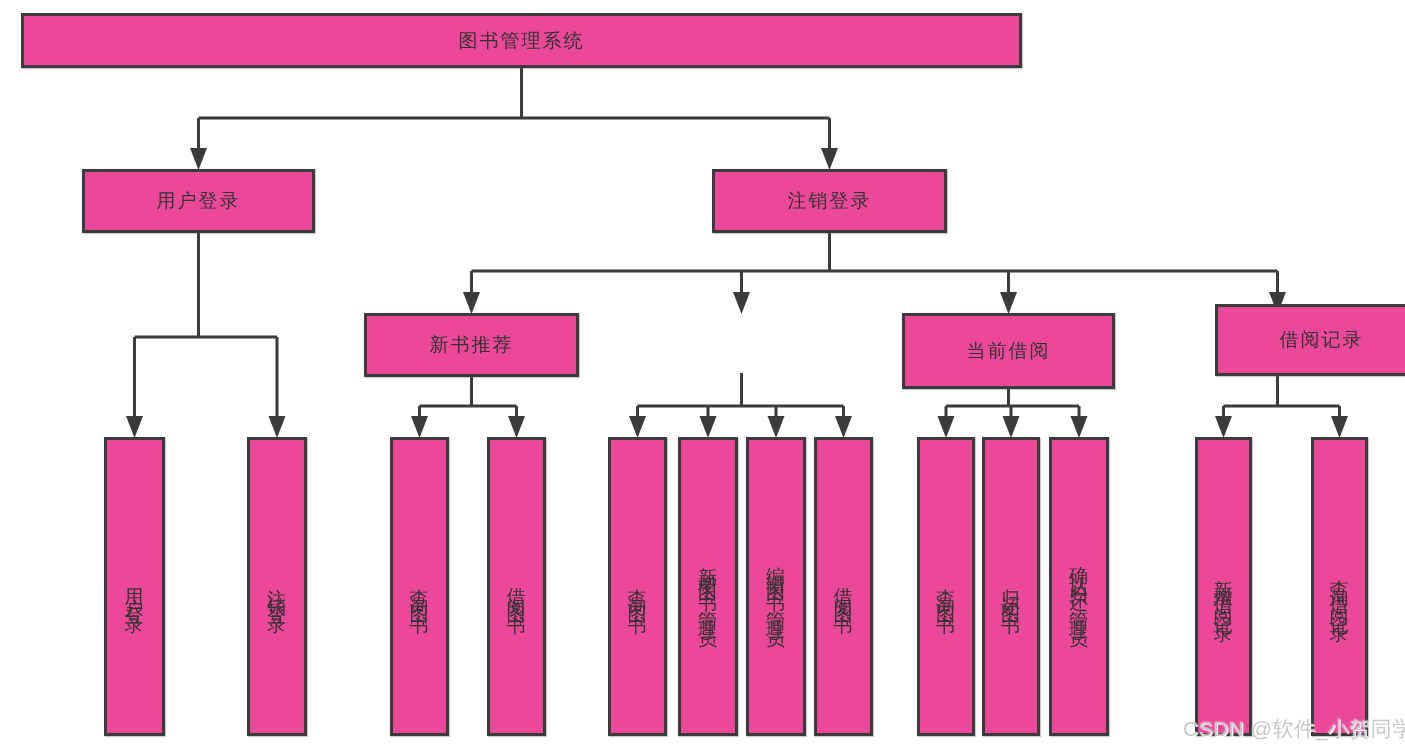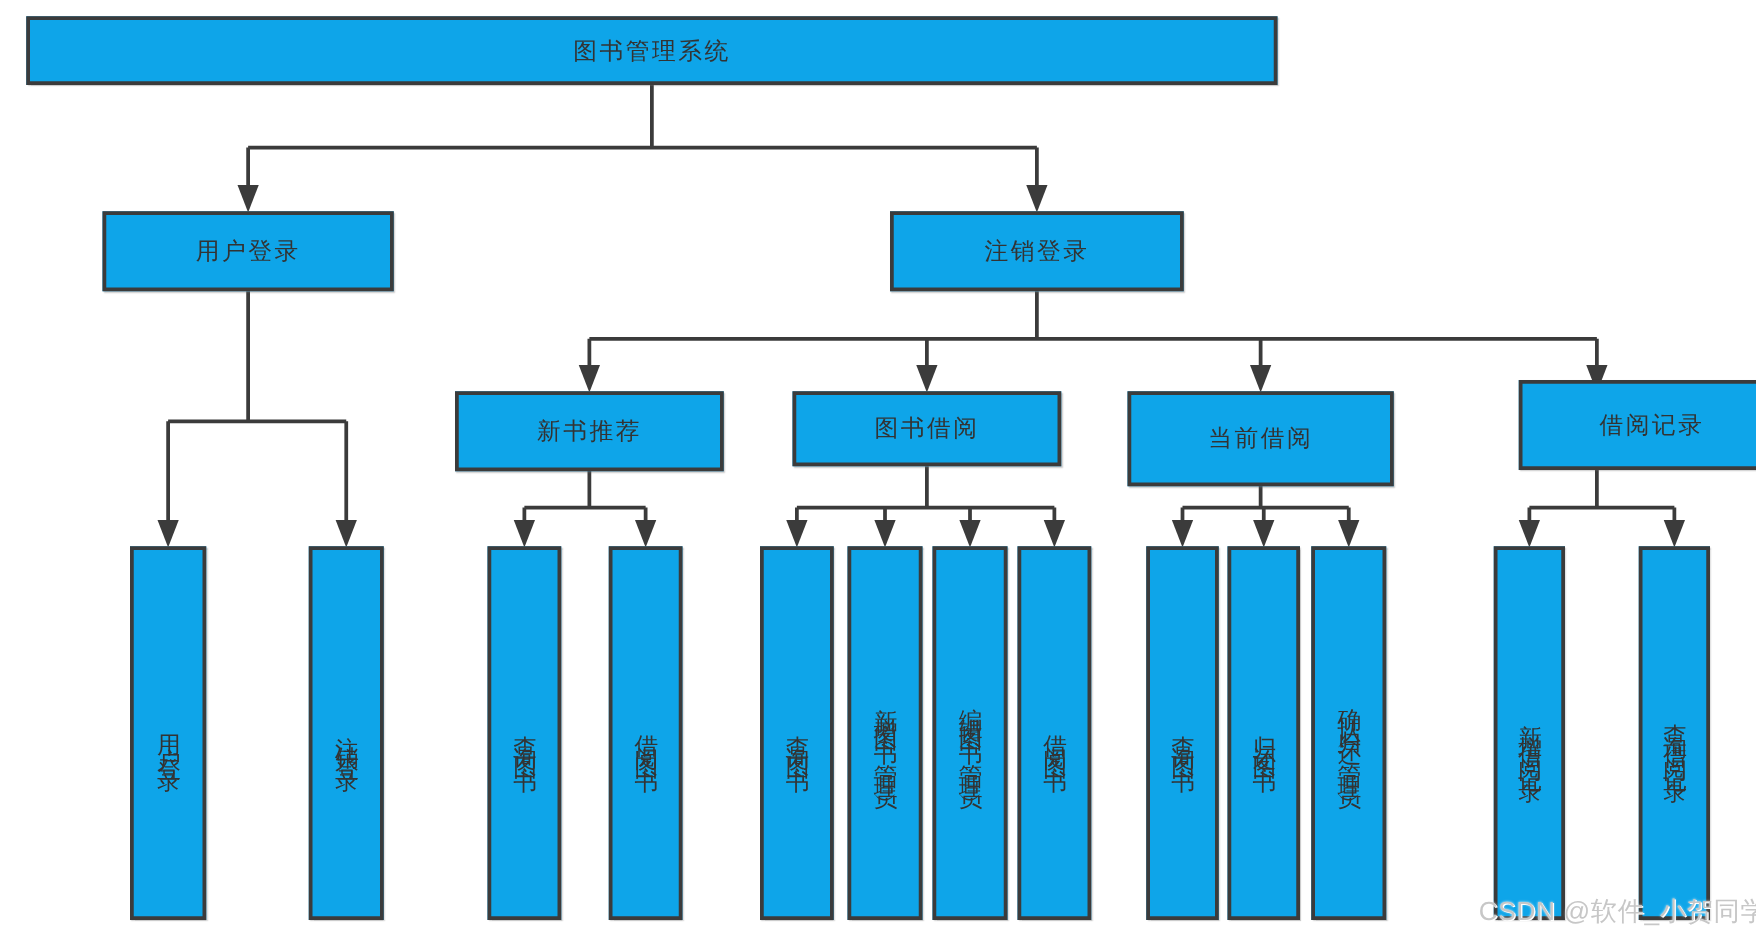--- a/index.html
+++ b/index.html
@@ -7,21 +7,21 @@
     position:relative;
     width:1405px;height:747px;
     background:#ffffff;
     font-family:"Liberation Sans", sans-serif;
     overflow:hidden;
   }
   #wires{position:absolute;left:0;top:0;z-index:0;}
   .hbox,.vbox{
     position:absolute;
     box-sizing:border-box;
-    background:#0ea5e9;
+    background:#ec4899;
     border:3px solid #3b3b3b;
     color:#333333;
     display:flex;align-items:center;justify-content:center;
     z-index:1;
     box-shadow:1px 1px 1px rgba(110,110,110,.35);
   }
   .hbox{font-size:19px;letter-spacing:2px;}
   .vbox{
     font-size:19px;
     writing-mode:vertical-rl;
@@ -88,21 +88,20 @@
       <polygon points="1331,416 1348,416 1339.5,438"></polygon>
     </g>
   </svg>
 
   <div class="hbox" style="left:21px;top:13px;width:1001px;height:55px;">图书管理系统</div>
 
   <div class="hbox" style="left:82px;top:169px;width:233px;height:64px;">用户登录</div>
   <div class="hbox" style="left:712px;top:169px;width:235px;height:64px;">注销登录</div>
 
   <div class="hbox" style="left:364px;top:313px;width:215px;height:64px;">新书推荐</div>
-  <div class="hbox" style="left:634px;top:313px;width:215px;height:60px;">图书借阅</div>
   <div class="hbox" style="left:902px;top:313px;width:213px;height:76px;">当前借阅</div>
   <div class="hbox" style="left:1171px;top:304px;width:213px;height:72px;margin-left:44px;">借阅记录</div>
 
   <div class="vbox" style="left:104px;top:437px;width:61px;height:299px;">用户登录</div>
   <div class="vbox" style="left:247px;top:437px;width:60px;height:299px;">注销登录</div>
 
   <div class="vbox" style="left:390px;top:437px;width:59px;height:299px;">查询图书</div>
   <div class="vbox" style="left:487px;top:437px;width:59px;height:299px;">借阅图书</div>
 
   <div class="vbox" style="left:608px;top:437px;width:59px;height:299px;">查询图书</div>

